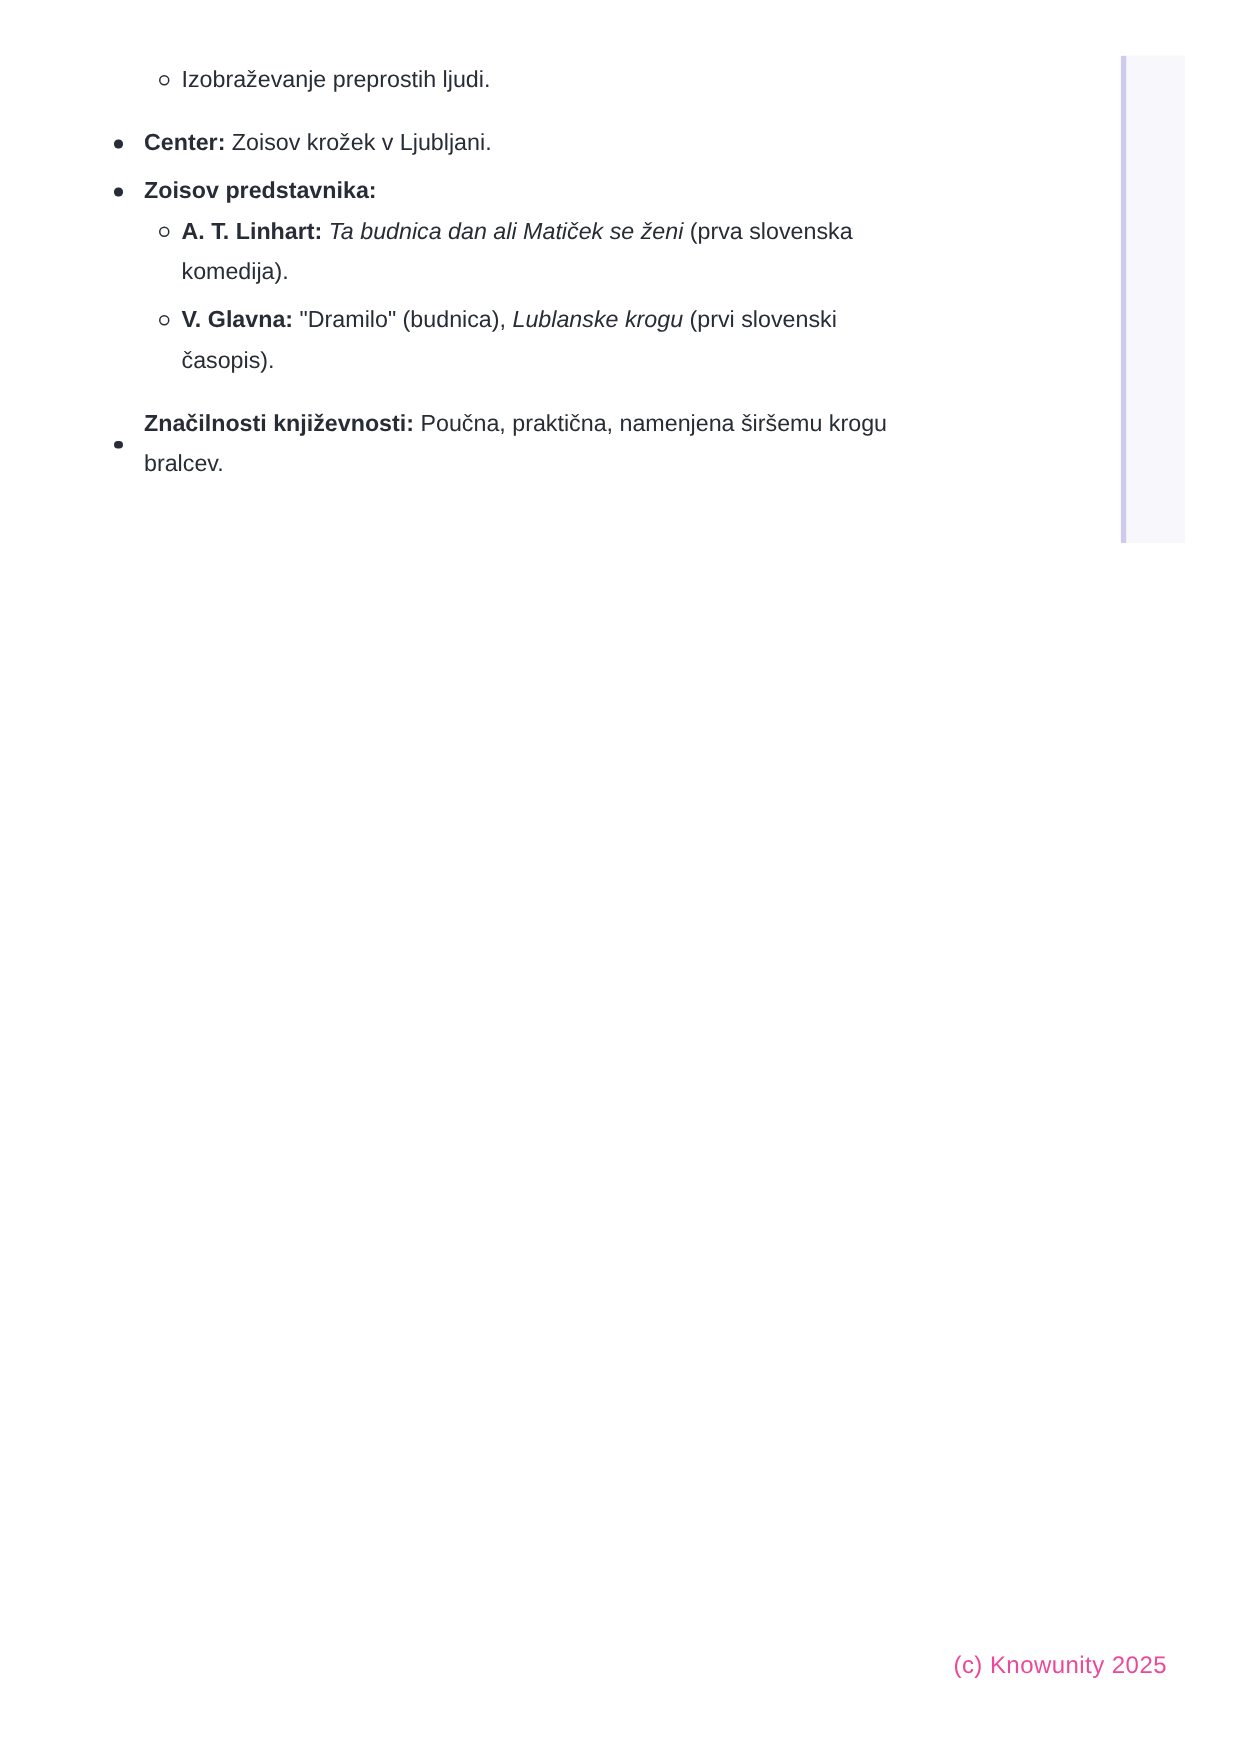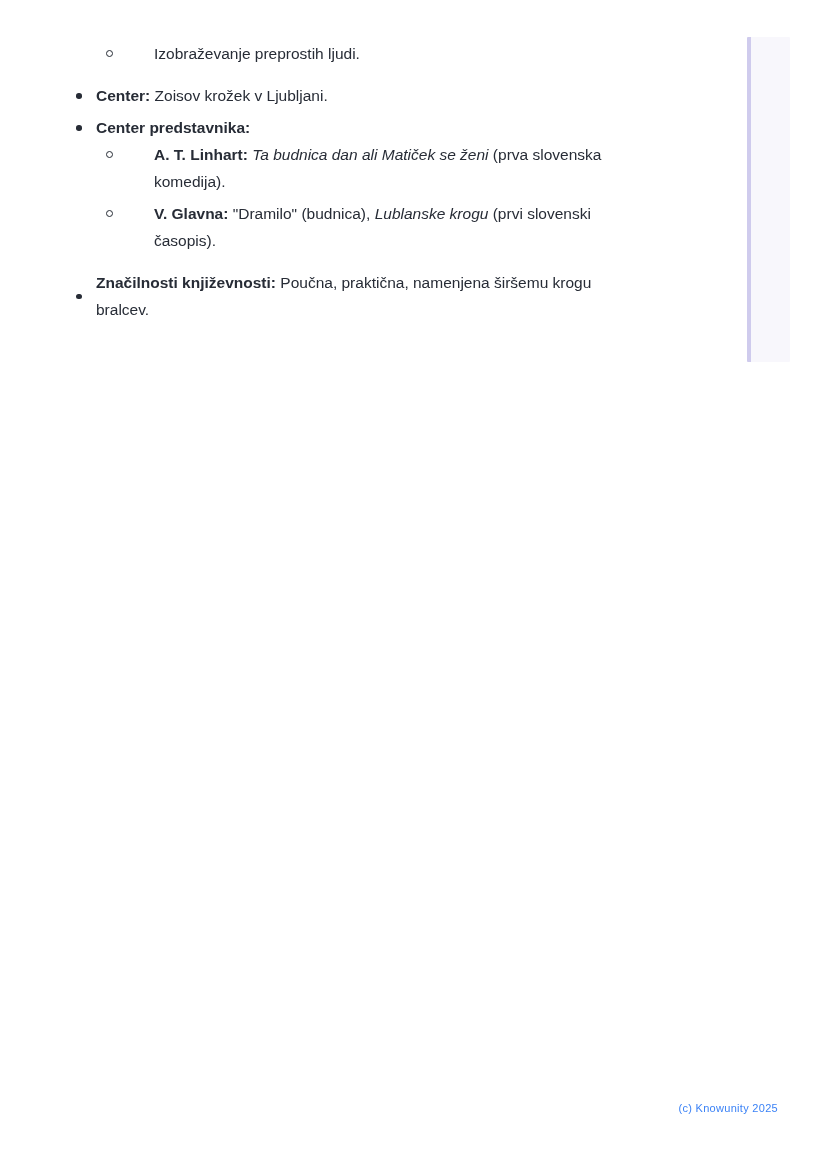--- a/index.html
+++ b/index.html
@@ -17,21 +17,21 @@
   .notes-list {
     position: absolute;
     top: 40px; left: 0;
     width: 612px;
     padding-left: 76px;
     color: #272c36;
     font-size: 15.5px;
     line-height: 27px;
   }
   .item { display: flex; align-items: flex-start; }
-  .item.level2 { margin-left: 28px; gap: 33px; }
+  .item.level2 { margin-left: 28px; }
   .marker-col { flex: 0 0 20px; position: relative; height: 27px; }
   .level2 .marker-col { flex: 0 0 17px; }
   .disc {
     position: absolute; left: 0; top: 11px;
     width: 5.5px; height: 5.5px; border-radius: 50%;
     background: #272c36;
   }
   .ring {
     position: absolute; left: 2px; top: 10px;
     width: 7px; height: 7px; border-radius: 50%;
@@ -46,23 +46,23 @@
     position: absolute;
     left: 747px; top: 37px;
     width: 43px; height: 325px;
     background: #f8f7fc;
     border-left: 4px solid #cfcbed;
     border-radius: 1px;
   }
   .footer-copyright {
     position: absolute;
     top: 1102px; right: 50px;
-    font-size: 11px;
+    font-size: 16px;
     letter-spacing: 0.3px;
-    color: #3b82f6;
+    color: #ec4899;
   }
 </style>
 </head>
 <body>
 
 <div class="page">
 
   <div class="notes-list" id="notes-list">
       <div class="item level2">
         <span class="marker-col">
@@ -73,21 +73,21 @@
       <div class="item level1" style="margin-top: 15px; justify-content: flex-end;">
         <span class="marker-col">
           <span class="disc"></span>
         </span>
         <div class="text"><span class="seg-bold">Center:</span><span class="seg-regular"> Zoisov krožek v Ljubljani.</span></div>
       </div>
       <div class="item level1" style="margin-top: 5px;">
         <span class="marker-col">
           <span class="disc"></span>
         </span>
-        <div class="text"><span class="seg-bold">Center predstavnika:</span></div>
+        <div class="text"><span class="seg-bold">Zoisov predstavnika:</span></div>
       </div>
       <div class="item level2" style="margin-top: 0px;">
         <span class="marker-col">
           <span class="ring"></span>
         </span>
         <div class="text"><span class="seg-bold">A. T. Linhart:</span><span class="seg-regular"> </span><span class="seg-italic">Ta budnica dan ali Matiček se ženi</span><span class="seg-regular"> (prva slovenska komedija).</span></div>
       </div>
       <div class="item level2" style="margin-top: 5px;">
         <span class="marker-col">
           <span class="ring"></span>

